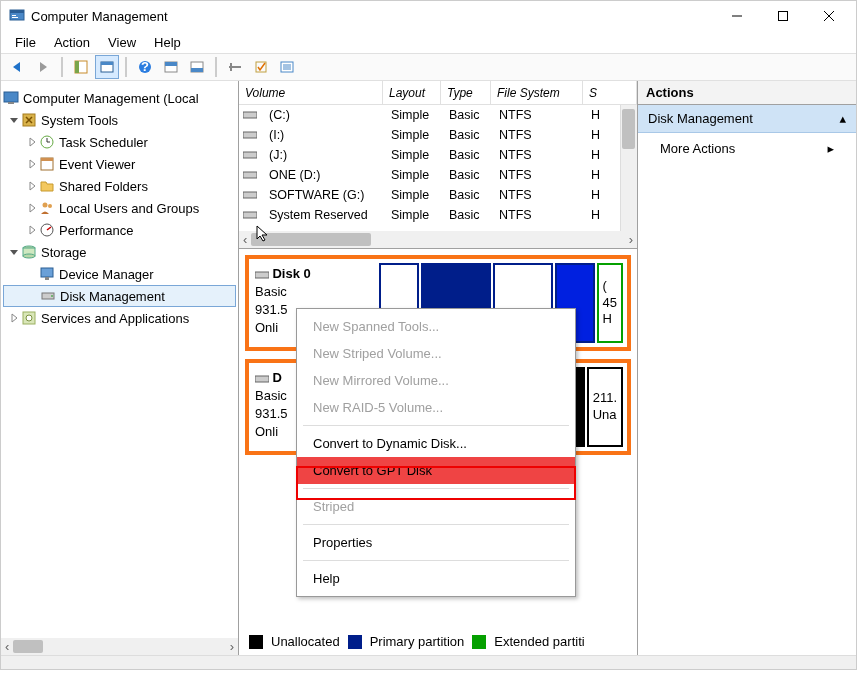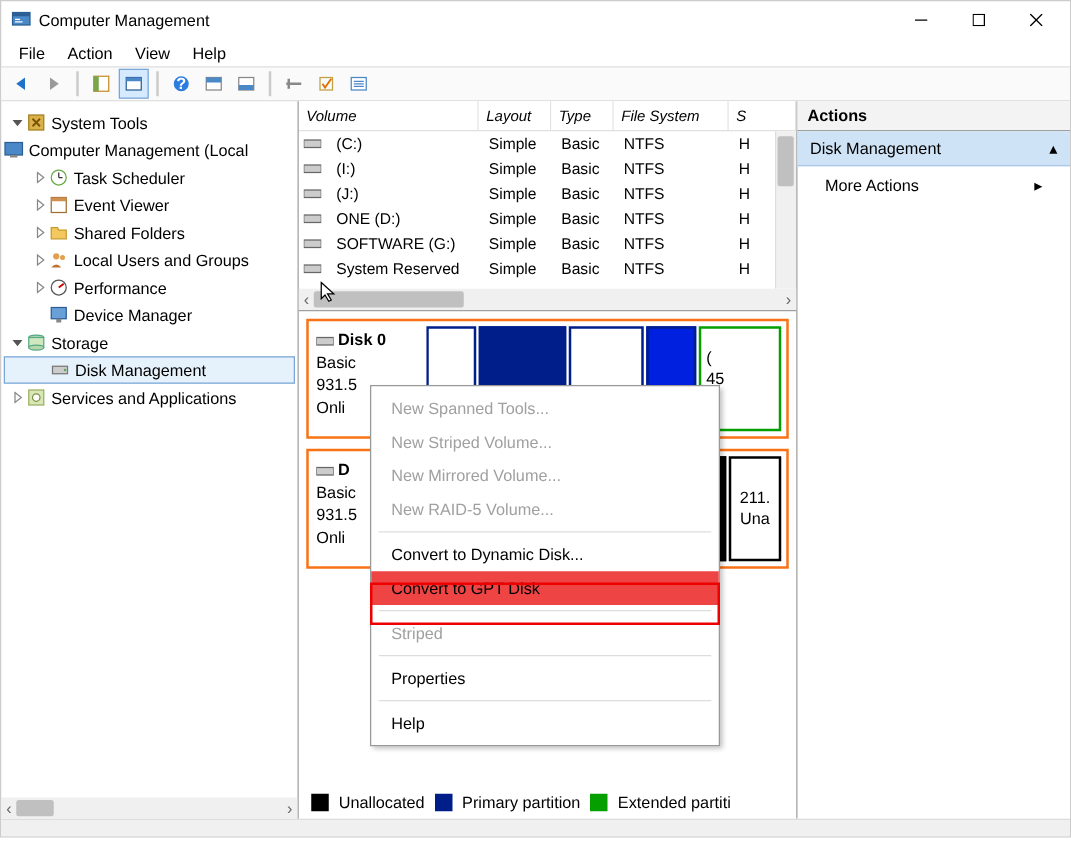--- a/index.html
+++ b/index.html
@@ -29,26 +29,26 @@
   .vol-head { display:flex; border-bottom:1px solid #e0e0e0; height:24px; align-items:stretch; }
   .vh { border-right:1px solid #e0e0e0; padding:4px 6px; background:#fff; font-size:12px; display:flex; align-items:center;font-style:italic; }
   .vol-body { flex:1; overflow:hidden; position:relative; }
   .vol-row { display:flex; align-items:center; height:20px; padding-left:4px; }
   .vol-ico { width:14px; height:12px; margin-right:6px; }
   .vcell { padding:0 6px; font-size:12.5px; }
   .vol-sbw { width:17px; background:#f0f0f0; border-left:1px solid #ddd; position:absolute; right:0; top:0; bottom:0;}
   .vol-thumb { position:absolute; right:2px; top:4px; width:13px; height:40px; background:#c0c0c0; border-radius:2px;}
   .vol-hscroll { height:17px; background:#f0f0f0; display:flex; align-items:center; position:relative;}
   .disk-area { flex:1; overflow:hidden; position:relative; padding:6px 6px 0 6px;}
-  .disk-card { border:2px solid #f97316; margin-bottom:8px; display:flex; height:96px; position:relative;}
+  .disk-card { border:4px solid #f97316; margin-bottom:8px; display:flex; height:96px; position:relative;gap:36px;}
   .disk-info { width:94px; padding:6px 6px; font-size:12.5px; line-height:1.35;}
   .disk-parts { flex:1; display:flex; gap:2px; padding:4px 4px 4px 0; overflow:hidden;}
   .part { border:2px solid #001e8a; padding:4px 4px; font-size:12px; line-height:1.3; display:flex; flex-direction:column; justify-content:center;}
   .part.green{ border-color:#05a000; }
-  .part.black{ border-color:#000;align-items:center; }
+  .part.black{ border-color:#000; }
   .legend { position:absolute; left:10px; bottom:6px; display:flex; align-items:center; gap:8px; font-size:12.5px;}
   .lg-sw { width:14px; height:14px; display:inline-block;}
   .actions { width:218px; display:flex; flex-direction:column;}
   .act-hdr { background:#f3f3f3; border-bottom:1px solid #a0a0a0; padding:4px 8px; font-weight:600;}
   .act-sel { background:#cfe3f6; padding:6px 10px; display:flex; justify-content:space-between; border-bottom:1px solid #a9c8e7;}
   .act-item { padding:8px 22px; display:flex; justify-content:space-between;}
   .statusbar { height:14px; background:#f0f0f0; border-top:1px solid #ddd;}
   
   .ctxmenu { position:absolute; left:296px; top:308px; width:280px; background:#fff; border:1px solid #999; box-shadow:2px 2px 4px rgba(0,0,0,.25); padding:4px 0; z-index:50;}
   .ctx-item { padding:6px 16px; font-size:13px; }
@@ -160,38 +160,38 @@
           <line x1="4" y1="6" x2="12" y2="6" stroke="#4a88c7"></line>
           <line x1="4" y1="8" x2="12" y2="8" stroke="#4a88c7"></line>
           <line x1="4" y1="10" x2="12" y2="10" stroke="#4a88c7"></line>
         </svg>
       </div>
   </div>
 
   <div class="body">
 
     <div class="treepane">
+      <div class="tr-row" style="padding-left:0">
+        <svg class="tr-icon" viewBox="0 0 16 16">
+            <rect x="1" y="2" width="14" height="10" fill="#4a88c7" stroke="#2b5e94"></rect>
+            <rect x="5" y="12" width="6" height="2" fill="#888"></rect>
+          </svg>
+        <span class="tr-label">Computer Management (Local</span>
+      </div>
       <div class="tr-row" style="padding-left:4px">
         <span class="tr-exp">
             <svg viewBox="0 0 10 10">
               <path d="M1 3 L9 3 L5 8 Z" fill="#555"></path>
             </svg>
           </span>
         <svg class="tr-icon" viewBox="0 0 16 16">
             <rect x="2" y="2" width="12" height="12" fill="#d9b24a" stroke="#a57d1e"></rect>
             <path d="M5 5 L11 11 M11 5 L5 11" stroke="#7a5200" stroke-width="1.5"></path>
           </svg>
         <span class="tr-label">System Tools</span>
-      </div>
-      <div class="tr-row" style="padding-left:0">
-        <svg class="tr-icon" viewBox="0 0 16 16">
-            <rect x="1" y="2" width="14" height="10" fill="#4a88c7" stroke="#2b5e94"></rect>
-            <rect x="5" y="12" width="6" height="2" fill="#888"></rect>
-          </svg>
-        <span class="tr-label">Computer Management (Local</span>
       </div>
       <div class="tr-row" style="padding-left:22px">
         <span class="tr-exp">
             <svg viewBox="0 0 10 10">
               <path d="M3 1 L8 5 L3 9 Z" fill="none" stroke="#888"></path>
             </svg>
           </span>
         <svg class="tr-icon" viewBox="0 0 16 16">
             <circle cx="8" cy="8" r="6" fill="#fff" stroke="#6a4"></circle>
             <line x1="8" y1="8" x2="8" y2="4" stroke="#333"></line>
@@ -240,39 +240,39 @@
             <svg viewBox="0 0 10 10">
               <path d="M3 1 L8 5 L3 9 Z" fill="none" stroke="#888"></path>
             </svg>
           </span>
         <svg class="tr-icon" viewBox="0 0 16 16">
             <circle cx="8" cy="8" r="6" fill="#fff" stroke="#555"></circle>
             <path d="M8 8 L12 5" stroke="#c00" stroke-width="1.5"></path>
           </svg>
         <span class="tr-label">Performance</span>
       </div>
-      <div class="tr-row" style="padding-left:36px">
-        <svg class="tr-icon" viewBox="0 0 16 16">
-            <rect x="2" y="2" width="12" height="9" fill="#6aa0d8" stroke="#2b5e94"></rect>
-            <rect x="6" y="11" width="4" height="3" fill="#888"></rect>
-          </svg>
-        <span class="tr-label">Device Manager</span>
-      </div>
       <div class="tr-row" style="padding-left:4px">
         <span class="tr-exp">
             <svg viewBox="0 0 10 10">
               <path d="M1 3 L9 3 L5 8 Z" fill="#555"></path>
             </svg>
           </span>
         <svg class="tr-icon" viewBox="0 0 16 16">
             <ellipse cx="8" cy="4" rx="6" ry="2" fill="#b7d7a8" stroke="#5a8"></ellipse>
             <rect x="2" y="4" width="12" height="8" fill="#cfe8c0" stroke="#5a8"></rect>
             <ellipse cx="8" cy="12" rx="6" ry="2" fill="#b7d7a8" stroke="#5a8"></ellipse>
           </svg>
         <span class="tr-label">Storage</span>
+      </div>
+      <div class="tr-row" style="padding-left:36px">
+        <svg class="tr-icon" viewBox="0 0 16 16">
+            <rect x="2" y="2" width="12" height="9" fill="#6aa0d8" stroke="#2b5e94"></rect>
+            <rect x="6" y="11" width="4" height="3" fill="#888"></rect>
+          </svg>
+        <span class="tr-label">Device Manager</span>
       </div>
       <div class="tr-row sel" style="padding-left:36px">
         <svg class="tr-icon" viewBox="0 0 16 16">
             <rect x="2" y="5" width="12" height="6" fill="#ccc" stroke="#777"></rect>
             <circle cx="12" cy="8" r="1" fill="#5a5"></circle>
           </svg>
         <span class="tr-label">Disk Management</span>
       </div>
       <div class="tr-row" style="padding-left:4px">
         <span class="tr-exp">

